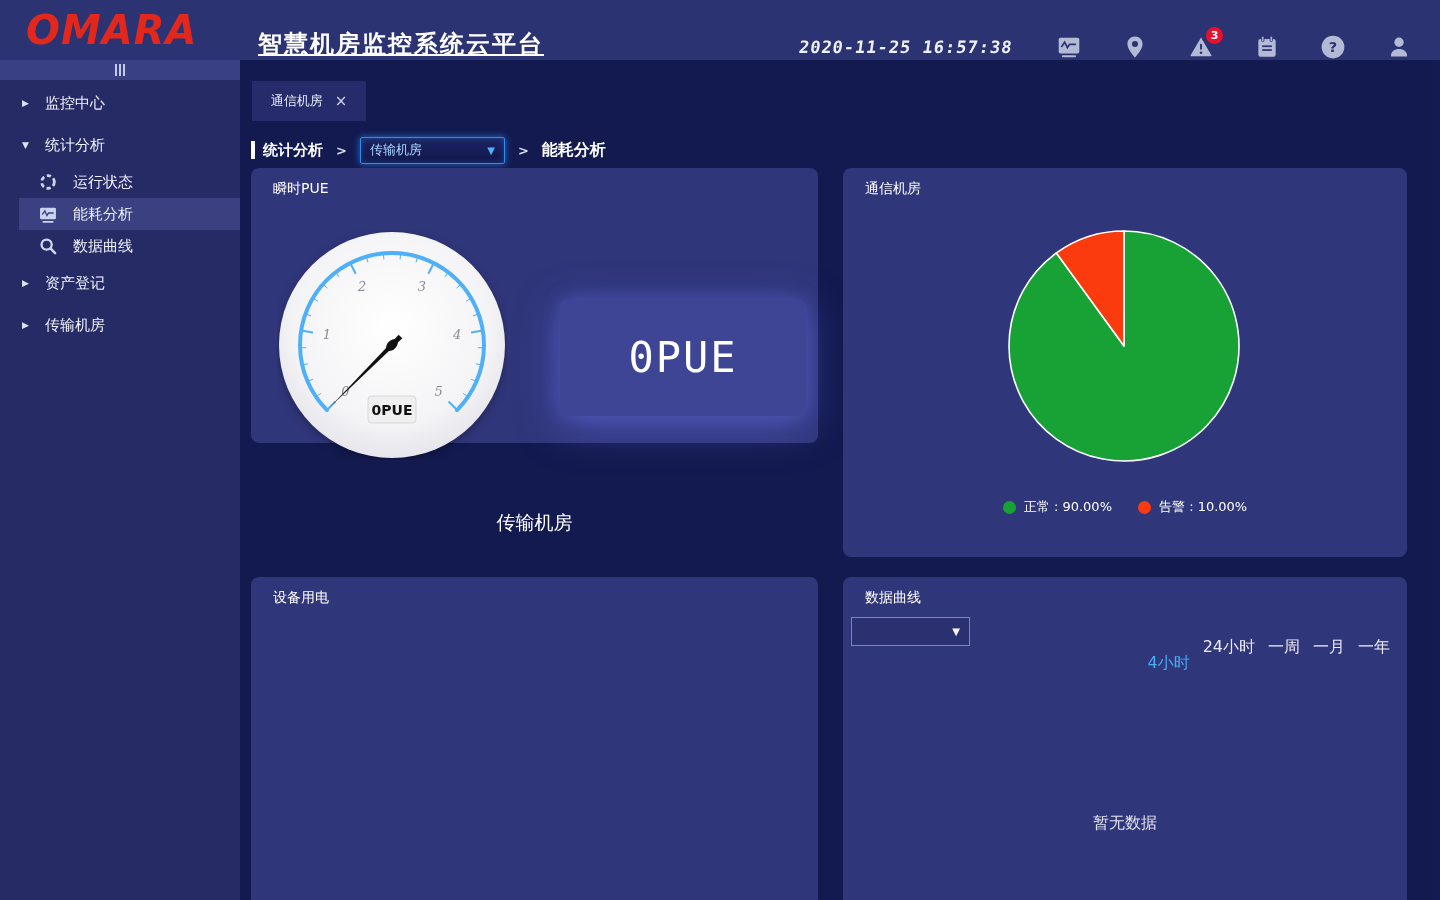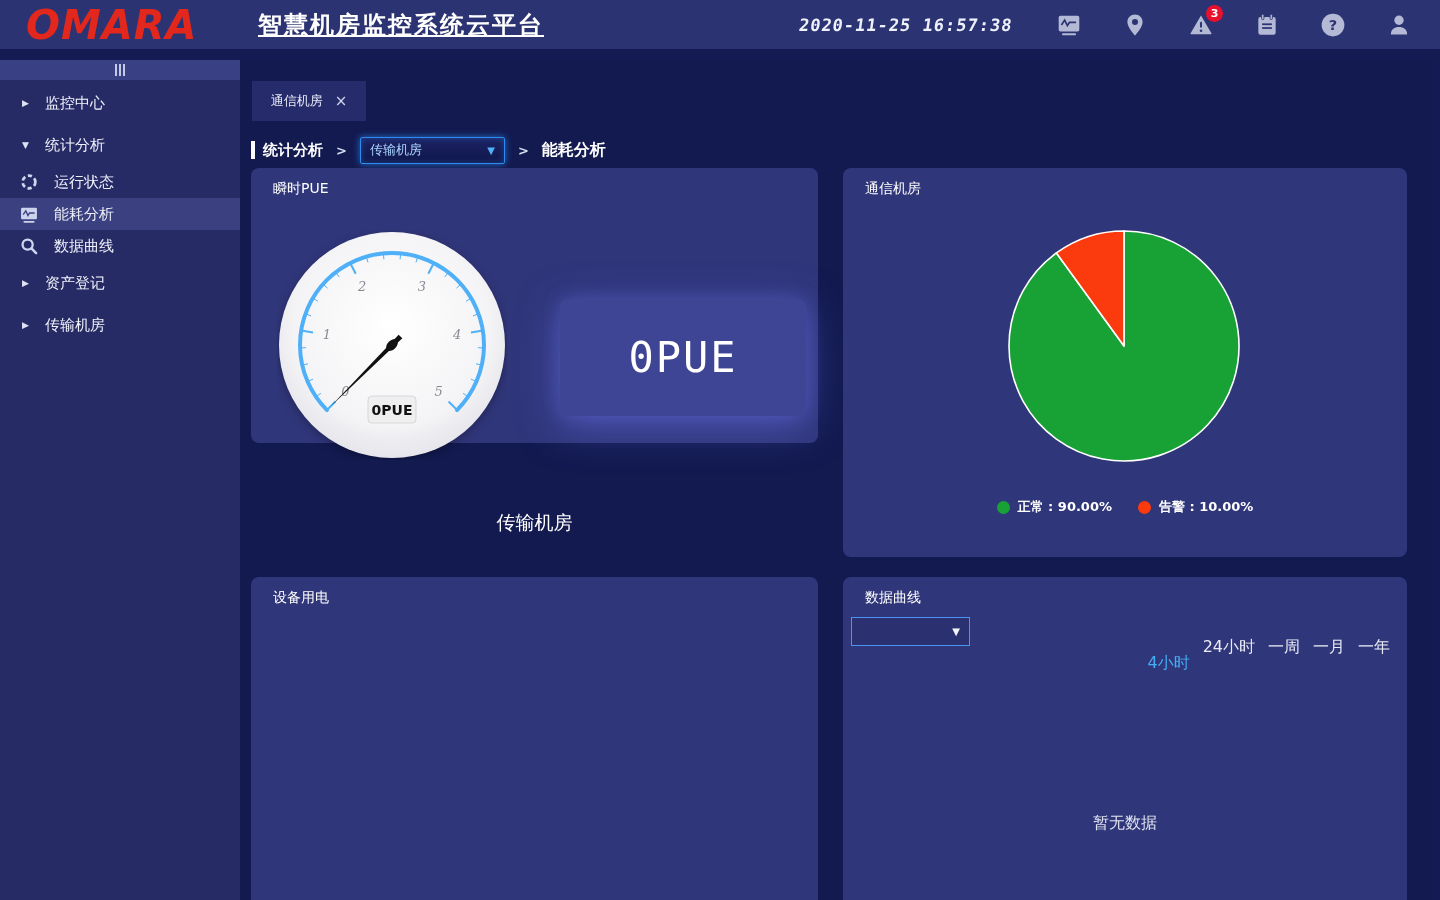--- a/index.html
+++ b/index.html
@@ -1,21 +1,21 @@
 <!DOCTYPE html>
 <html><head>
 <meta charset="utf-8">
 <style>
   * { margin:0; padding:0; box-sizing:border-box; }
   html,body { width:1440px; height:900px; overflow:hidden; background:#141a52;
               font-family:"DejaVu Sans", sans-serif; }
 
   
-  .header { position:fixed; top:0; left:0; width:1440px; height:49px;
-            background:#2c3372; display:flex; align-items:center; z-index:20; }
+  .header { position:fixed; top:0; left:0; width:1440px; height:60px;
+            background:#2c3372; display:flex; align-items:flex-end; z-index:20; }
   .logo { width:240px; flex:none; padding-left:26px; font-size:40px; line-height:60px;
           font-weight:bold; font-style:italic; letter-spacing:1px; color:#e2271c; }
   .app-title { font-size:24px; font-weight:bold; color:#ffffff; letter-spacing:2px; margin-left:18px;text-decoration:underline; }
   .header-right { margin-left:auto; display:flex; align-items:center; gap:40px; padding-right:28px; }
   .clock { font-family:"DejaVu Sans Mono", monospace; font-weight:bold; font-size:17px;
            color:#eef1fb; letter-spacing:1px; transform:skewX(-8deg); margin-right:4px; }
   .hicon { position:relative; width:26px; height:26px; cursor:pointer; }
   .hicon svg { width:26px; height:26px; display:block; }
   .badge { position:absolute; top:-7px; right:-9px; min-width:17px; height:17px; border-radius:9px;
            background:#e8112d; color:#fff; font-size:11px; font-weight:bold; text-align:center;
@@ -24,21 +24,21 @@
   
   .sidebar { position:fixed; top:60px; left:0; bottom:0; width:240px; background:#262b66; z-index:10; }
   .collapse-strip { height:20px; background:#3a4084; display:flex; align-items:center;
                     justify-content:center; gap:2px; cursor:pointer; }
   .collapse-strip i { display:block; width:2px; height:12px; background:#c3cbe8; }
   .menu { padding-top:2px; }
   .menu-top { height:42px; display:flex; align-items:center; padding-left:22px; gap:13px;
               color:#f0f2fa; font-size:15px; cursor:pointer; }
   .caret { font-size:9px; color:#dfe3f4; width:10px; flex:none; }
   .menu-sub { height:32px; display:flex; align-items:center; padding-left:20px; gap:16px;
-              color:#eef0fa; font-size:15px; cursor:pointer; }
+              color:#eef0fa; font-size:15px; cursor:pointer;margin-left:19px; }
   .menu-sub.selected { background:#3a4080; }
   .sicon { width:18px; height:18px; flex:none; display:flex; align-items:center; justify-content:center; }
   .sicon svg { width:18px; height:18px; display:block; }
 
   
   .main { position:absolute; left:232px; top:60px; width:1200px; height:840px;
           background:#131a50; overflow:hidden; }
   .tab { position:absolute; left:20px; top:21px; width:114px; height:40px; background:#252b6b;
          display:flex; align-items:center; justify-content:center; gap:12px; cursor:pointer; }
   .tab-label { font-size:13px; color:#e8ebf8; }
@@ -75,21 +75,21 @@
               font-size:19px; color:#ffffff; }
 
   
   .pie-svg { position:absolute; left:163px; top:60px; width:236px; height:236px; }
   .legend { position:absolute; left:0; top:330px; width:100%; display:flex; justify-content:center;
             gap:26px; align-items:center; }
   .legend-item { display:flex; align-items:center; gap:8px; cursor:pointer; }
   .legend-dot { width:13px; height:13px; border-radius:50%; }
   .dot-green { background:#18a135; }
   .dot-red { background:#fb3a0e; }
-  .legend-label { font-size:13px; font-weight:bold; color:#ffffff; }
+  .legend-label { font-size:13px; font-weight:normal; color:#ffffff; }
 
   
   .curve-select { position:absolute; left:8px; top:40px; width:119px; height:29px;
                   border:1px solid #4a93f0; background:#2b3170; display:flex; align-items:center;
                   justify-content:flex-end; padding-right:9px; cursor:pointer; }
   .curve-select-arrow { font-size:10px; color:#f2f4fc; }
   .range-links { position:absolute; right:17px; top:44px; display:flex; gap:13px; align-items:center; }
   .range-link { font-size:16px; color:#e8eaf6; cursor:pointer; }
   .range-link.active { color:#45aef5;margin-top:32px; }
   .no-data { position:absolute; left:0; top:236px; width:100%; text-align:center;

